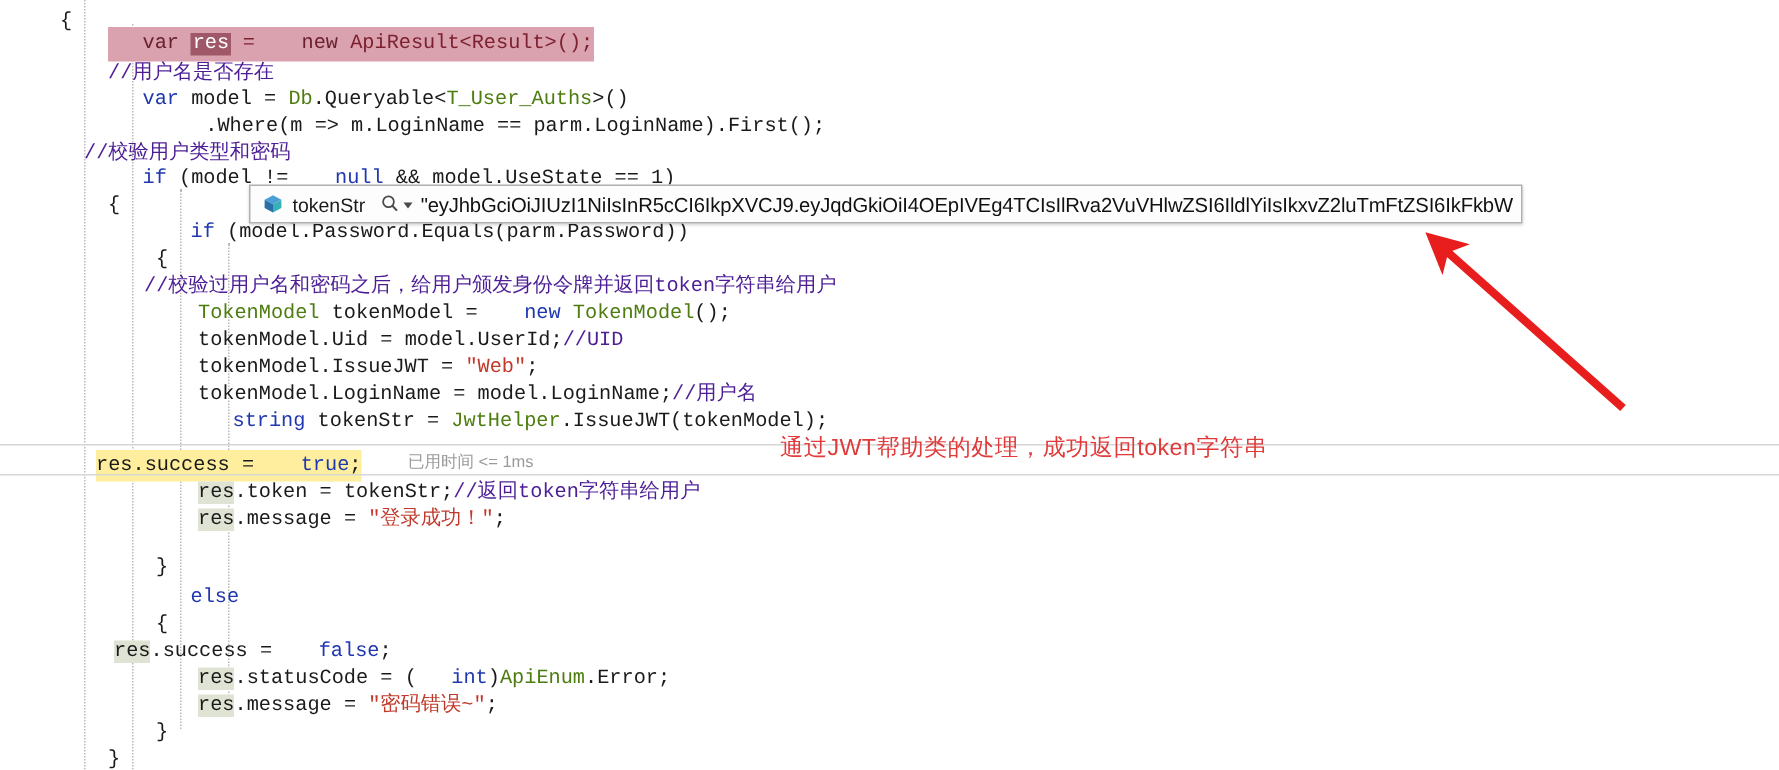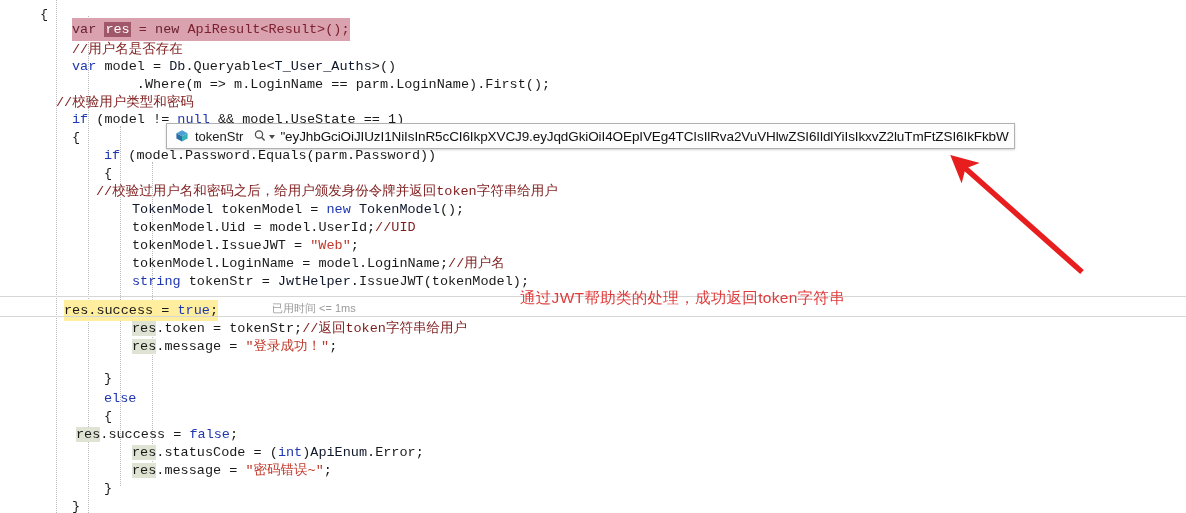--- a/index.html
+++ b/index.html
@@ -39,23 +39,23 @@
   }
 
   
   .indent-guide {
     position: absolute;
     width: 0px;
     border-left: 1px dotted #b9b9b9;
   }
 
   
-  .kw       { color: #1f37b0; }
-  .type     { color: #0f172a; }
-  .cmt      { color: #7f1d1d; }
+  .kw       { color: #1f37b0; margin-left: 23px; }
+  .type     { color: #4d7c0f; }
+  .cmt      { color: #4c1d95; }
   .str      { color: #c0392b; }
   .plain    { color: #1a1a1a; }
 
   
   .bp-highlight {
     background: #d9a2ae;
     color: #7d2030;
     padding: 1px 0;
   }
   .bp-highlight .kw  { color: #6b2030; }

